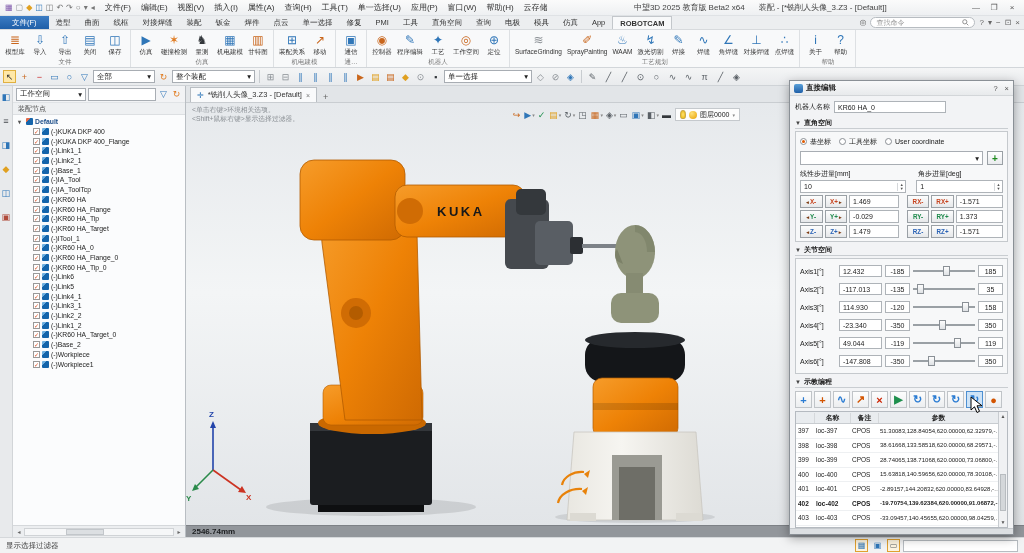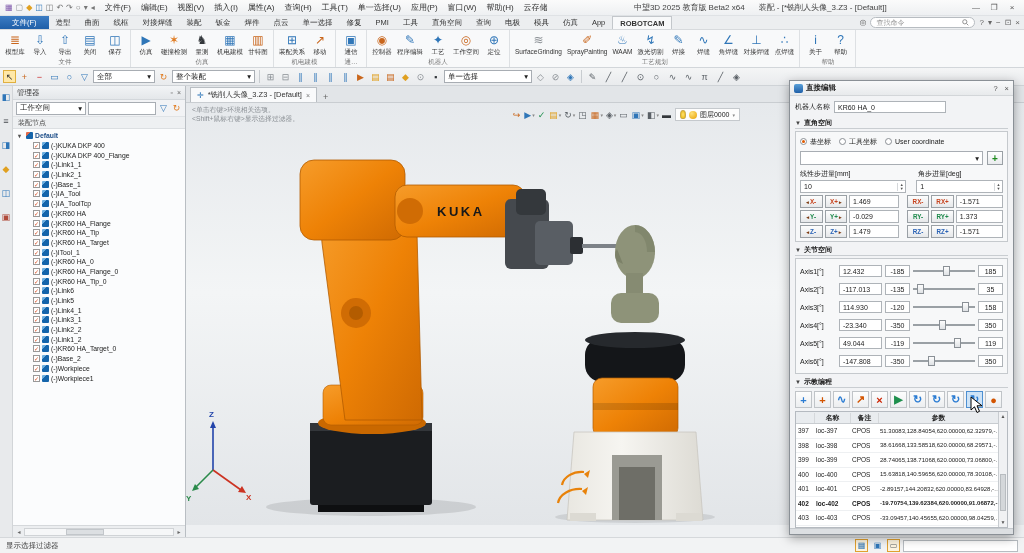--- a/index.html
+++ b/index.html
@@ -513,27 +513,20 @@
 
   <span class="sico" style="color: rgb(47, 118, 184);">◧</span>
       <span class="sico" style="color: rgb(68, 72, 76);">≡</span>
       <span class="sico" style="color: rgb(47, 118, 184);">◨</span>
       <span class="sico" style="color: rgb(224, 160, 32);">◆</span>
       <span class="sico" style="color: rgb(47, 118, 184);">◫</span>
       <span class="sico" style="color: rgb(176, 74, 58);">▣</span>
     </div>
 
   <div class="manager">
-    <div class="mgr-title">
-      <span>管理器</span>
-      <span class="sp">
-        <span>▫</span>
-        <span>×</span>
-      </span>
-    </div>
     <div class="mgr-filter">
       <span class="combo">
         <span>工作空间</span>
           <span>▾</span>
       </span>
       <span class="mgr-search"></span>
       <span class="tico" style="color:#2f76b8;width:11px">▽</span>
       <span class="tico" style="color:#e07b20;width:11px">↻</span>
     </div>
     <div class="node-hd">装配节点</div>
@@ -864,20 +857,23 @@
           <line x1="27" y1="367" x2="55" y2="387" stroke="#cc3322"></line>
           <path d="M60,390 l-8,-1 l4,-6 z" fill="#cc3322" stroke="none"></path>
           <line x1="27" y1="367" x2="10" y2="384" stroke="#2a8a4a"></line>
           <path d="M6,388 l7,-2 l-4,-5 z" fill="#2a8a4a" stroke="none"></path>
           <text x="23" y="314" fill="#2244aa" stroke="none">Z</text>
           <text x="60" y="397" fill="#cc3322" stroke="none">X</text>
           <text x="0" y="398" fill="#2a8a4a" stroke="none">Y</text>
         </g>
       </svg>
     </div>
+    <div class="scalebar">
+      <span>2546.74mm</span>
+    </div>
   </div>
 
   <div class="teach">
     <div class="tp-title">
       <span class="p-ico"></span>
       <span>直接编辑</span>
       <span class="sp">
         <span>?</span>
         <span>×</span>
       </span>

